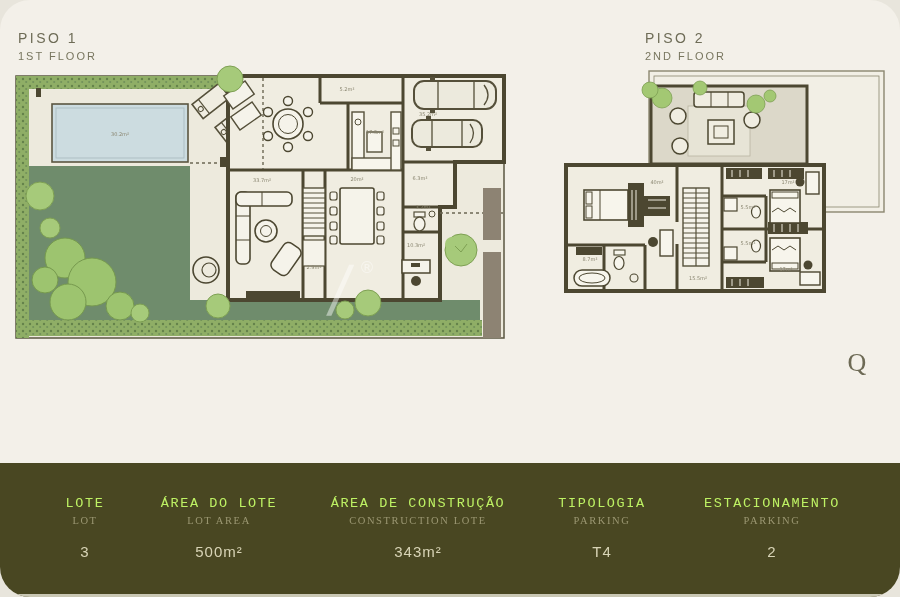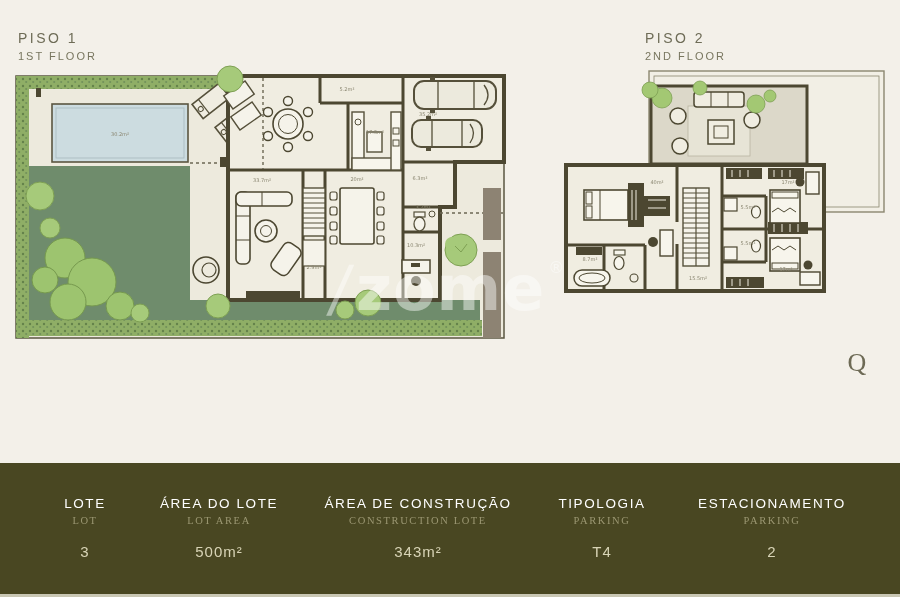--- a/index.html
+++ b/index.html
@@ -1,18 +1,18 @@
 <!DOCTYPE html>
 <html><head>
 <meta charset="utf-8">
 <style>
   html,body{margin:0;padding:0;background:#e8e5dc;}
   .stage{
     position:relative;width:900px;height:597px;overflow:hidden;
-    background:#f3f0e9;font-family:"Liberation Sans",sans-serif;
+    background:#f3f0e9;font-family:"Liberation Sans",sans-serif;border-radius:30px;
   }
   
   .floor-title{position:absolute;color:#6e6c57;}
   .floor-title .t-pt{font-size:14px;letter-spacing:2.5px;font-weight:500;}
   .floor-title .t-en{font-size:11px;letter-spacing:2px;margin-top:4px;color:#78765f;}
   #title1{left:18px;top:30px;}
   #title2{left:645px;top:30px;}
 
   .plan-svg{position:absolute;left:0;top:0;}
 
@@ -32,22 +32,22 @@
     line-height:30px;text-align:center;
   }
 
   
   .summary-bar{
     position:absolute;left:0;top:463px;width:900px;height:134px;
     background:#494722;border-bottom:3px solid #c9c7b4;box-sizing:border-box;
   }
   .bar-col{position:absolute;top:33px;transform:translateX(-50%);text-align:center;white-space:nowrap;}
   .bar-label{
-    display:block;font-family:Liberation Sans, sans-serif;font-size:13.5px;
-    letter-spacing:1.6px;color:#ffffff;
+    display:block;font-family:Liberation Mono, monospace;font-size:13.5px;
+    letter-spacing:1.6px;color:#bef264;
   }
   .bar-sublabel{
     display:block;font-family:"Liberation Serif",serif;font-size:10.5px;
     letter-spacing:1.6px;color:#9b9772;margin-top:4px;
   }
   .bar-value{
     display:block;font-family:"Liberation Sans",sans-serif;font-size:15px;
     letter-spacing:1px;color:#d8d4b6;margin-top:17px;
   }
   #col0{left:85px;} #col1{left:219px;} #col2{left:418px;} #col3{left:602px;} #col4{left:772px;}
@@ -343,21 +343,20 @@
       <text class="arealabel" x="698" y="280">15.5m²</text>
       <text class="arealabel" x="748" y="209">5.5m²</text>
       <text class="arealabel" x="748" y="245">5.5m²</text>
       <text class="arealabel" x="788" y="184">17m²</text>
       <text class="arealabel" x="786" y="271">17m²</text>
     </g>
   </svg>
 
   <div class="watermark">
     <span class="wm-slash">/</span>
-      <span>zome</span>
       <span class="wm-reg">®</span>
   </div>
 
   <div class="compass">Q</div>
 
   <div class="summary-bar">
     <div class="bar-col" id="col0">
       <span class="bar-label">LOTE</span>
       <span class="bar-sublabel">LOT</span>
       <span class="bar-value">3</span>

